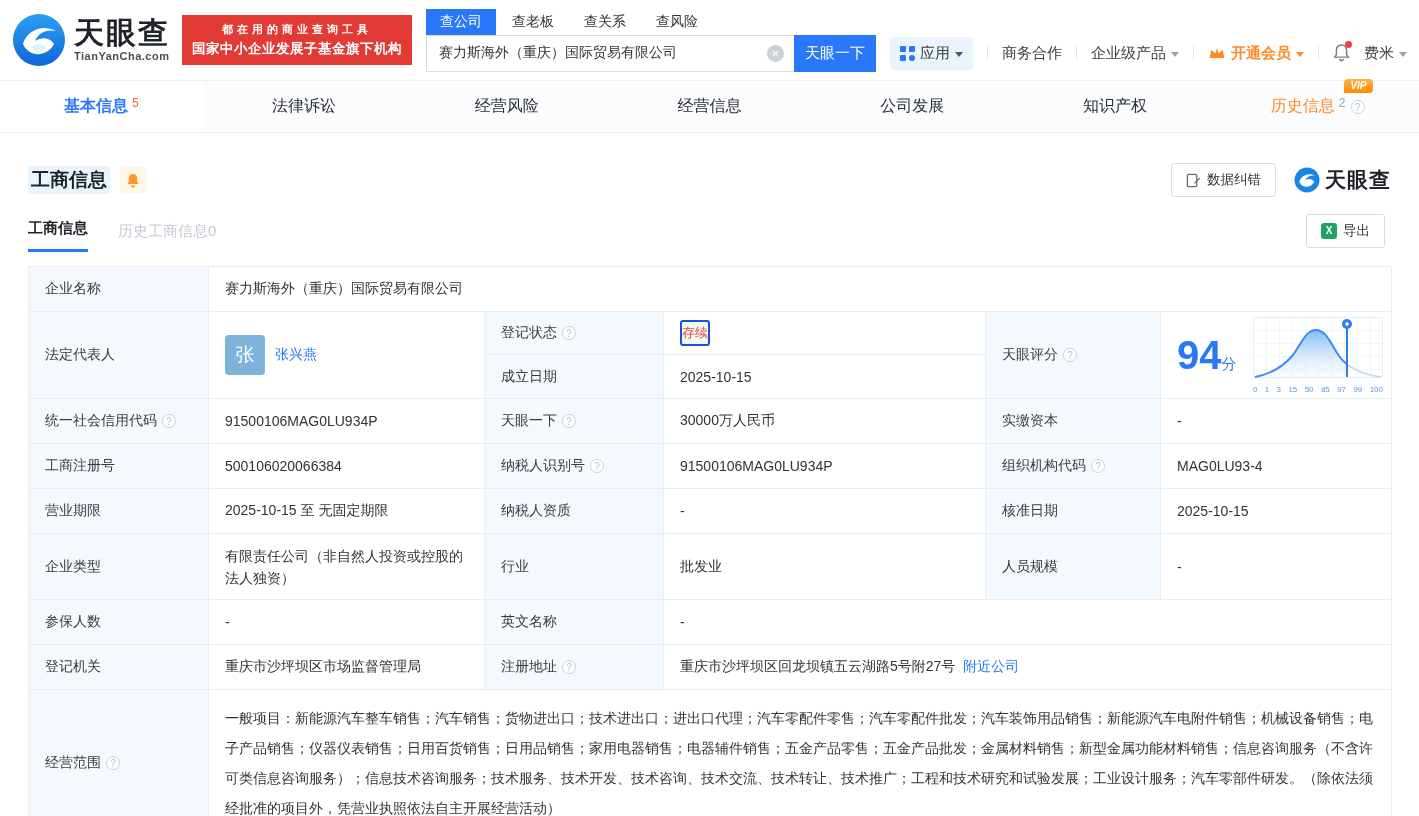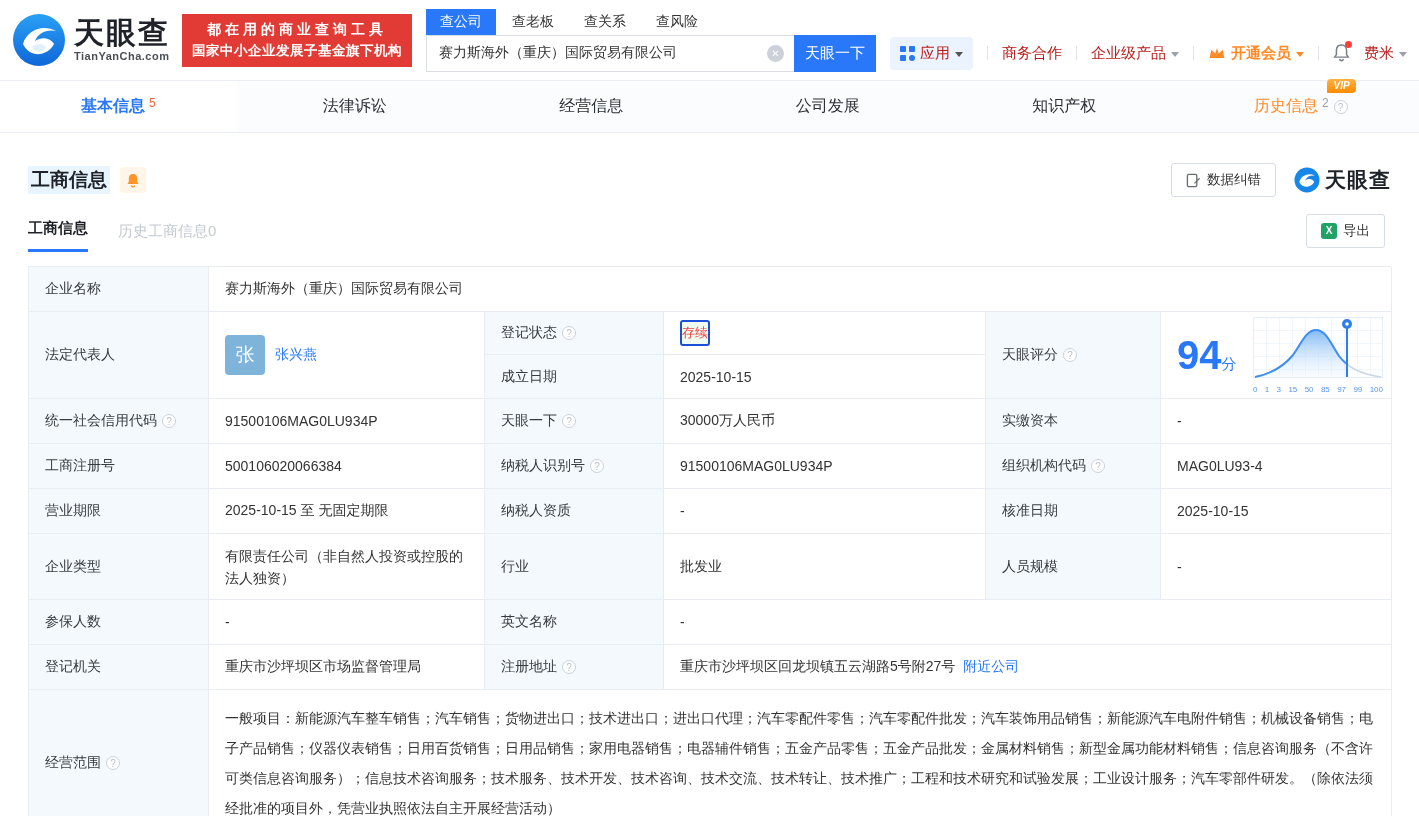--- a/index.html
+++ b/index.html
@@ -5,35 +5,35 @@
   * { margin:0; padding:0; box-sizing:border-box; }
   html,body { background:#fff; font-family:"Liberation Sans","DejaVu Sans",sans-serif; color:#333; }
   body { width:1419px; }
 
   
   .top { height:80px; display:flex; align-items:center; padding:0 12px; position:relative; }
   .logo { display:flex; align-items:center; gap:8px; cursor:pointer; }
   .logo-name { font-size:30px; font-weight:700; color:#1f2329; letter-spacing:2px; line-height:1; }
   .logo-domain { font-size:11px; font-weight:700; color:#4a4f55; letter-spacing:.5px; margin-top:2px; }
   .banner { background:#e23a34; color:#fff; padding:7px 10px; margin-left:12px; text-align:center; }
-  .banner .l1 { font-size:14px; font-weight:700; letter-spacing:4px; }
+  .banner .l1 { font-size:11px; font-weight:700; letter-spacing:4px; }
   .banner .l2 { font-size:13.5px; font-weight:700; letter-spacing:.5px; margin-top:3px; }
 
   .searchwrap { margin-left:14px; width:450px; }
   .stabs { display:flex; gap:2px; }
   .stab { font-size:14px; padding:4px 14px; color:#333; cursor:pointer; }
   .stab.active { background:#2878f9; color:#fff; }
   .sbox { display:flex; height:37px; }
   .sinput { flex:1; border:1px solid #d9dde3; border-right:none; padding:0 30px 0 12px; font-size:14px; color:#333; outline:none; font-family:inherit; }
   .clear { width:0; position:relative; }
   .clear::after { content:"✕"; position:absolute; right:10px; top:10px; width:17px; height:17px; border-radius:50%; background:#ccd1d9; color:#fff; font-size:10px; line-height:17px; text-align:center; cursor:pointer; }
   .sbtn { width:82px; background:#2878f9; color:#fff; border:none; font-size:15px; cursor:pointer; font-family:inherit; }
 
   .topmenu { margin-left:auto; display:flex; align-items:center; gap:14px; margin-top:26px; font-size:15px; color:#24292f; }
-  .mitem { display:flex; align-items:center; gap:5px; cursor:pointer; text-decoration:none; color:#b91c1c; white-space:nowrap; }
+  .mitem { display:flex; align-items:center; gap:5px; cursor:pointer; text-decoration:none; color:#404040; white-space:nowrap; }
   .apps { background:#eaf3fe; border-radius:4px; padding:7px 10px; }
   .caret { width:0; height:0; border-left:4px solid transparent; border-right:4px solid transparent; border-top:5px solid #555; margin-top:2px; }
   .caret.gray { border-top-color:#9aa1a9; }
   .caret.orange { border-top-color:#ff8a26; }
   .vdiv { width:1px; height:14px; background:#e1e4e8; }
   .vip-m { color:#ff8a26; font-weight:700; }
   .bellwrap { position:relative; cursor:pointer; display:flex; }
   .reddot { position:absolute; top:-3px; right:-2px; width:7px; height:7px; border-radius:50%; background:#f53f3f; }
 
   
@@ -166,20 +166,23 @@
   </nav>
 </header>
 
 <nav class="tabbar">
   <div class="tab active">
     <span>基本信息</span>
     <span class="cnt">5</span>
   </div>
   <div class="tab">
     <span>法律诉讼</span>
+  </div>
+  <div class="tab">
+    <span>经营风险</span>
   </div>
   <div class="tab">
     <span>经营信息</span>
   </div>
   <div class="tab">
     <span>公司发展</span>
   </div>
   <div class="tab">
     <span>知识产权</span>
   </div>

